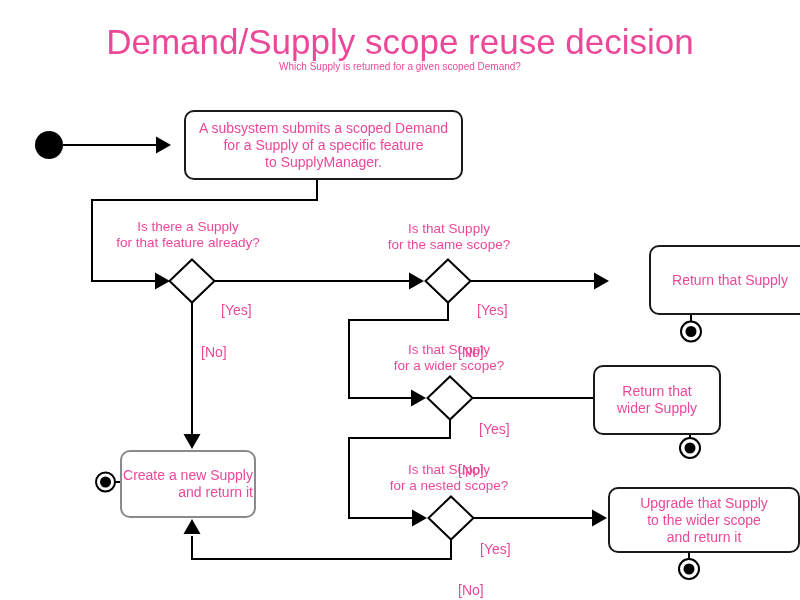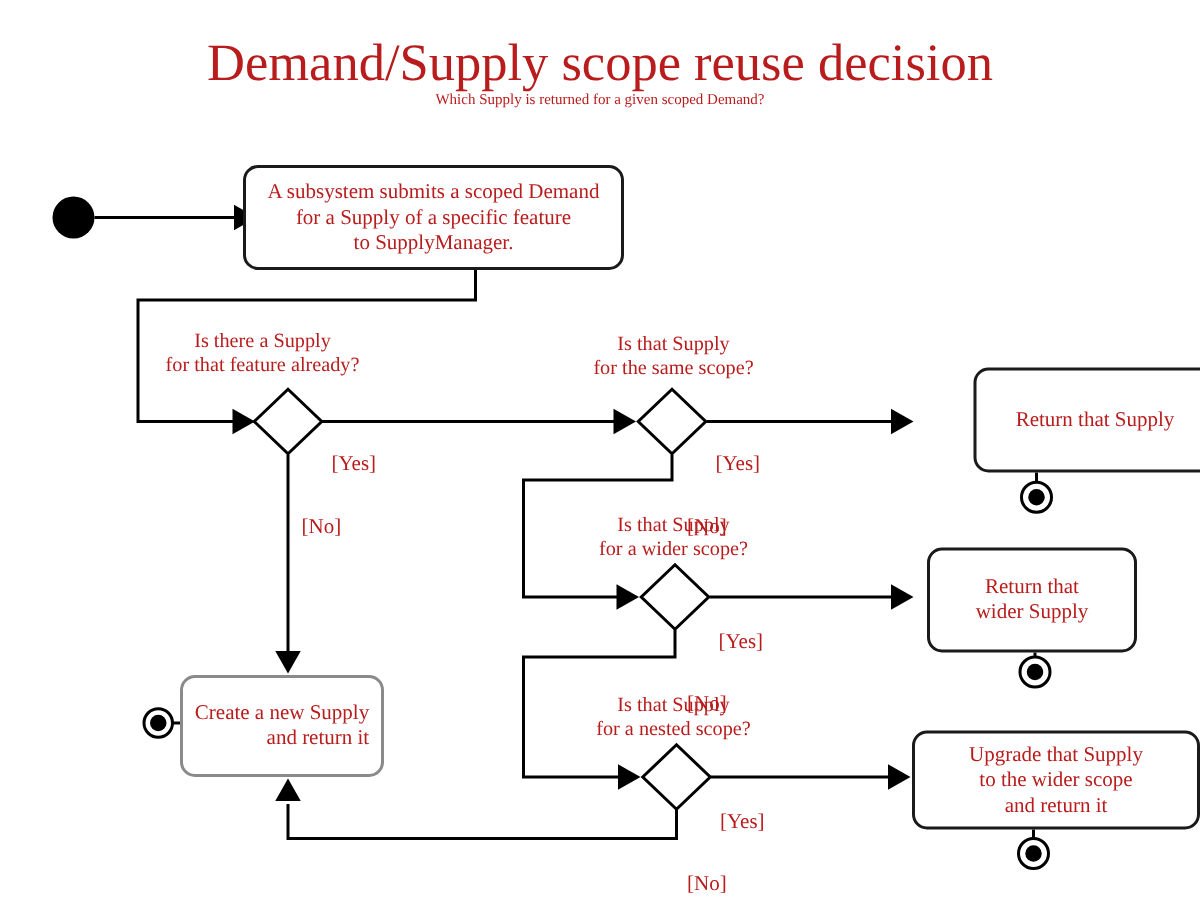--- a/index.html
+++ b/index.html
@@ -1,18 +1,18 @@
 <!DOCTYPE html>
 <html><head>
 <meta charset="utf-8">
 <style>
   html,body{margin:0;padding:0;background:#fff;}
   .canvas{
     position:relative;width:800px;height:600px;background:#fff;overflow:hidden;
-    font-family:Liberation Serif, serif;color:#b91c1c;
+    font-family:Liberation Sans, sans-serif;color:#ec4899;
   }
   .title{
     position:absolute;left:400px;top:22px;transform:translateX(-50%);
     font-size:35px;white-space:nowrap;letter-spacing:0px;
   }
   .subtitle{
     position:absolute;left:400px;top:61px;transform:translateX(-50%);
     font-size:10px;white-space:nowrap;
   }
   svg.wires{position:absolute;left:0;top:0;width:800px;height:600px;}
@@ -111,37 +111,37 @@
     <g>
       <circle cx="689" cy="569" r="10" fill="#fff" stroke="#000" stroke-width="2"></circle>
       <circle cx="689" cy="569" r="5.5" fill="#000"></circle>
     </g>
     <g>
       <circle cx="105.5" cy="482" r="9.5" fill="#fff" stroke="#000" stroke-width="2"></circle>
       <circle cx="105.5" cy="482" r="5.5" fill="#000"></circle>
     </g>
   </svg>
 
-  <div class="action" style="left:162px;top:110px;width:254px;height:70px;">A subsystem submits a scoped Demand
+  <div class="action" style="left:184px;top:110px;width:279px;height:70px;">A subsystem submits a scoped Demand
 for a Supply of a specific feature
 to SupplyManager.</div>
 
   <div class="action" style="left:610px;top:245px;width:162px;height:70px;margin-left:39px;">Return that Supply</div>
 
-  <div class="action" style="left:618px;top:365px;width:140px;height:70px;">Return that
+  <div class="action" style="left:593px;top:365px;width:128px;height:70px;">Return that
 wider Supply</div>
 
   <div class="action" style="left:608px;top:487px;width:192px;height:66px;">Upgrade that Supply
 to the wider scope
 and return it</div>
 
   <div class="action gray" style="left:120px;top:450px;width:136px;height:68px;text-align:right;">Create a new Supply
 and return it</div>
 
-  <div class="qlabel" style="left:175px;top:219px;">Is there a Supply
+  <div class="qlabel" style="left:188px;top:219px;">Is there a Supply
 for that feature already?</div>
 
   <div class="qlabel" style="left:449px;top:221px;">Is that Supply
 for the same scope?</div>
 
   <div class="qlabel" style="left:449px;top:342px;">Is that Supply
 for a wider scope?</div>
 
   <div class="qlabel" style="left:449px;top:462px;">Is that Supply
 for a nested scope?</div>

